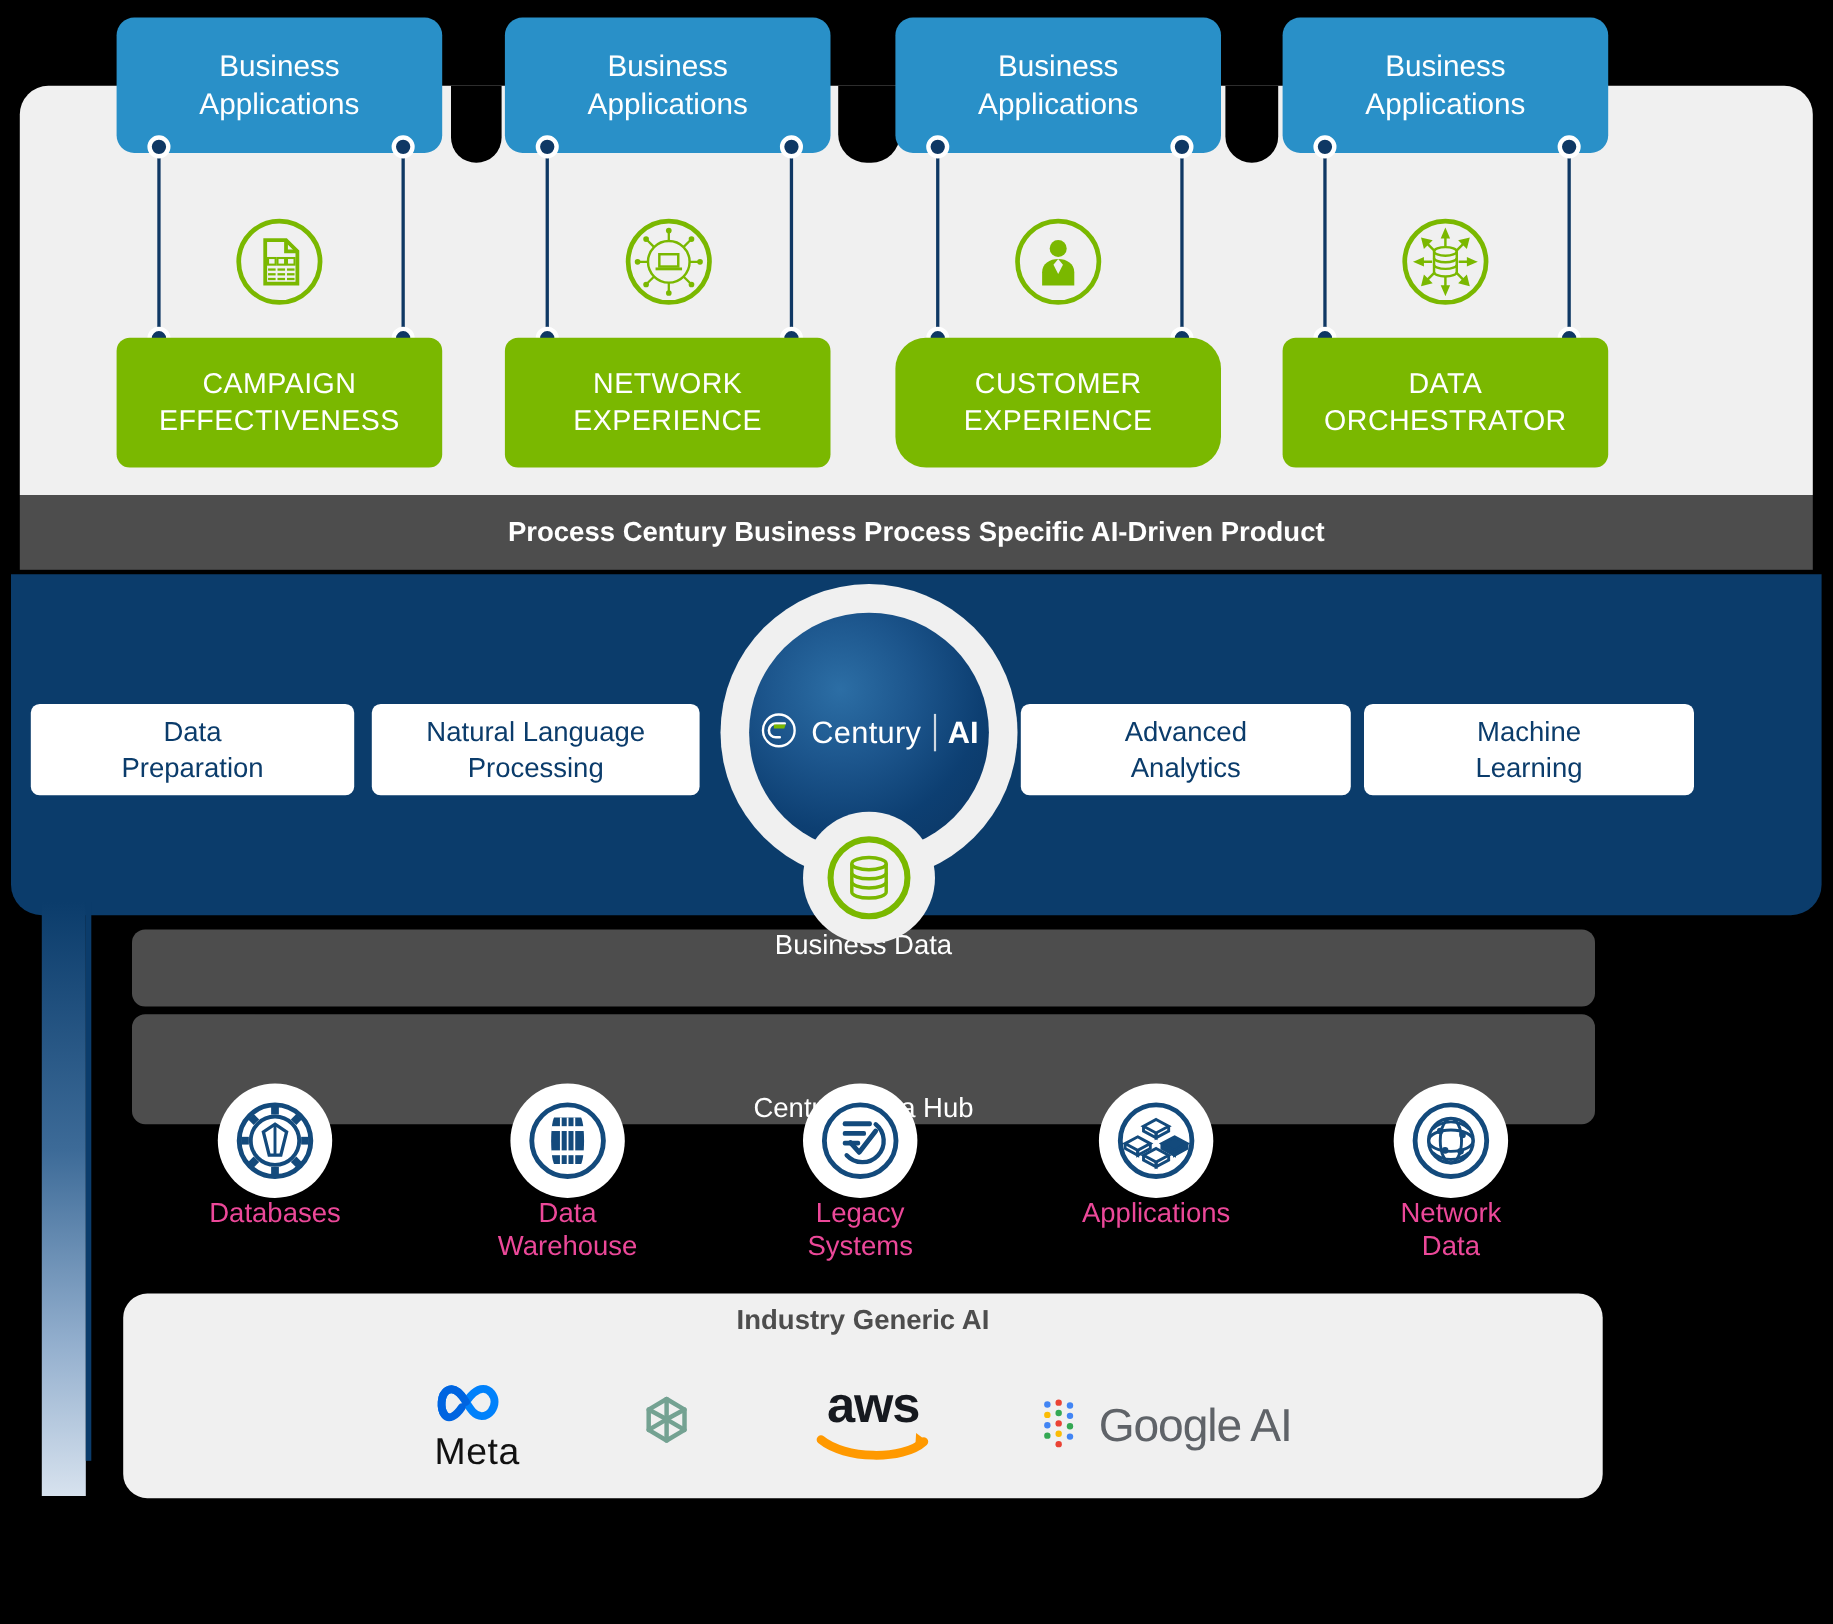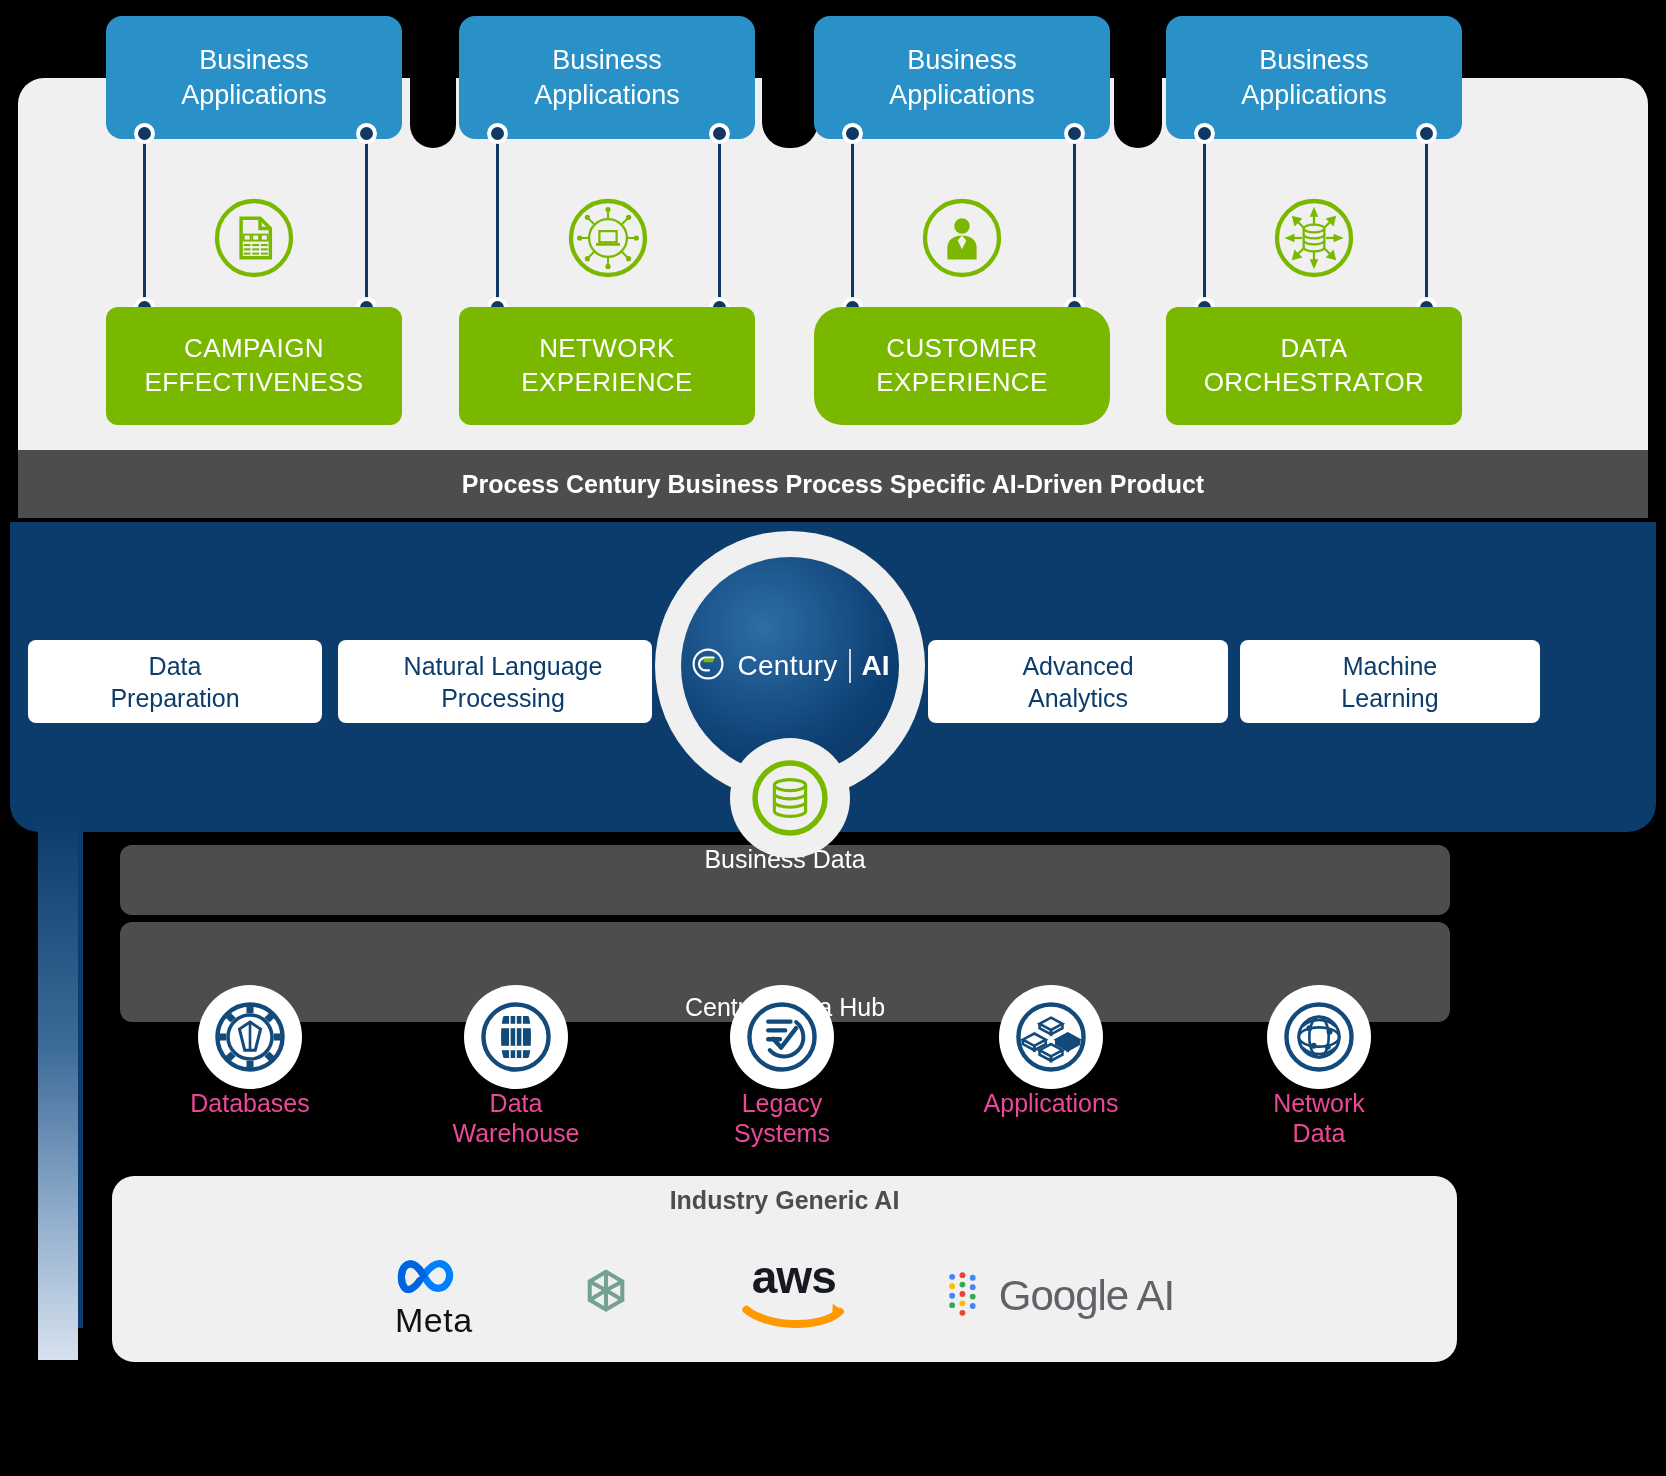--- a/index.html
+++ b/index.html
@@ -487,21 +487,21 @@
   </div>
 
   <div class="navy-block"></div>
 
   <div class="cap-card" style="left:28px;width:294px;">
     <div>
       <div>Data</div>
       <div>Preparation</div>
     </div>
   </div>
-  <div class="cap-card" style="left:338px;width:298px;padding-left:16px;">
+  <div class="cap-card" style="left:338px;width:298px;">
     <div>
       <div>Natural Language</div>
       <div>Processing</div>
     </div>
   </div>
   <div class="cap-card" style="left:928px;width:300px;">
     <div>
       <div>Advanced</div>
       <div>Analytics</div>
     </div>

